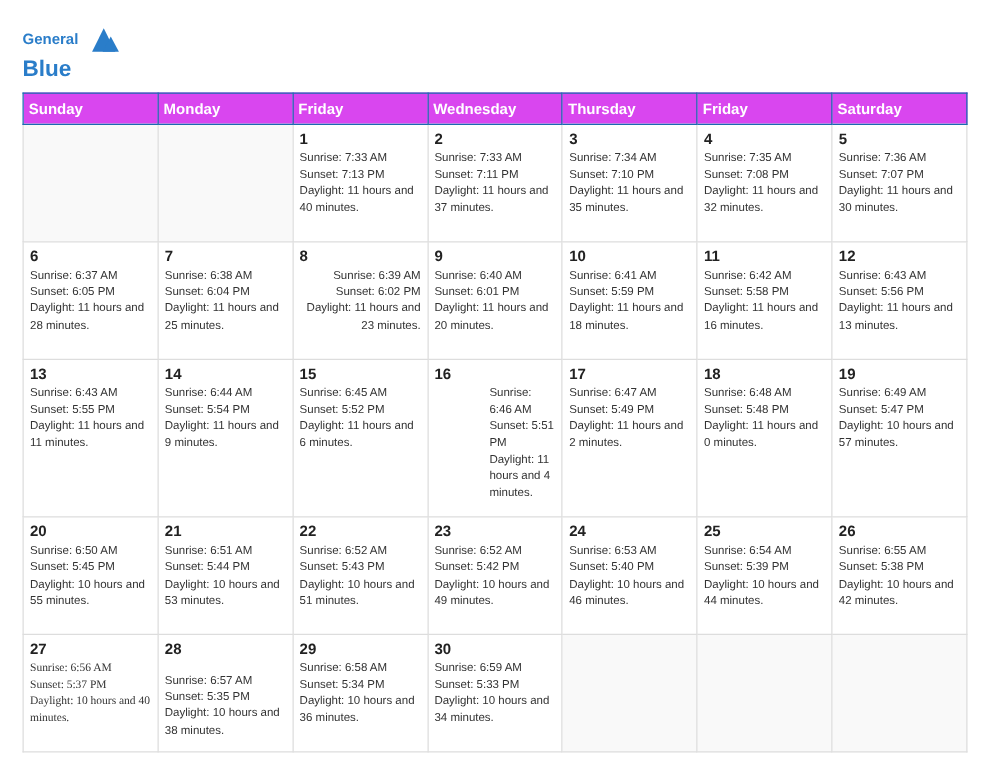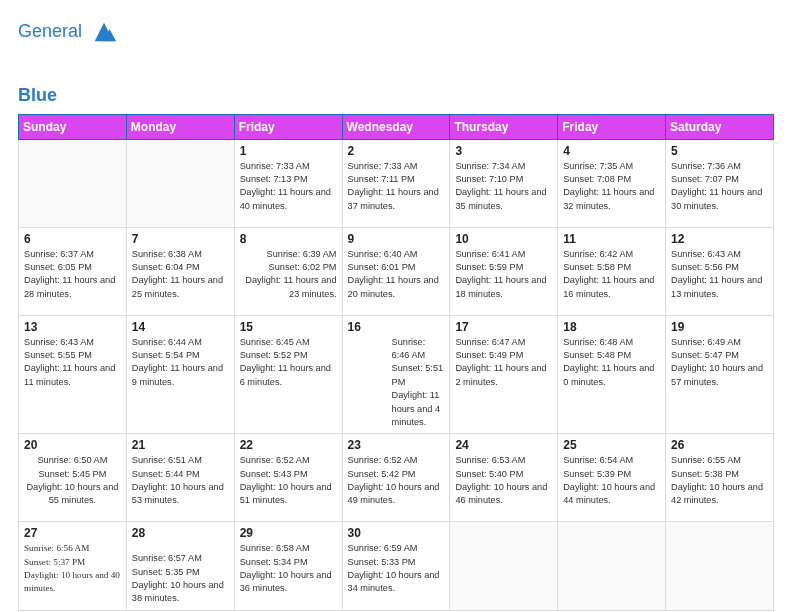--- a/index.html
+++ b/index.html
@@ -21,22 +21,22 @@
       display: flex;
       justify-content: space-between;
       align-items: flex-start;
       margin-bottom: 8px;
     }
     .logo {
       display: flex;
       align-items: center;
     }
     .logo-text {
-      font-size: 18px;
-      font-weight: normal;
+      font-size: 12px;
+      font-weight: bold;
       color: #1a1a1a;
       line-height: 1.1;
     }
     .logo-text span {
       color: #2a7dc9;
     }
     .logo-icon {
       width: 28px;
       height: 28px;
       margin-left: 3px;
@@ -100,21 +100,21 @@
   <div class="header">
     <div class="logo">
       <div>
         <div class="logo-text">
           <span>General</span>
           <svg class="logo-icon" viewBox="0 0 30 30" style="display:inline-block;vertical-align:middle;">
             <polygon points="5,25 15,5 25,25" fill="#2a7dc9"></polygon>
             <polygon points="18,25 25,12 32,25" fill="#2a7dc9" transform="translate(-4,0)"></polygon>
           </svg>
         </div>
-        <div class="logo-text" style="color:#2a7dc9;font-size:18px;font-weight:bold;margin-top:40px;">Blue</div>
+        <div class="logo-text" style="color:#2a7dc9;font-size:18px;font-weight:bold;">Blue</div>
       </div>
     </div>
     <div class="title-block">
       <div class="month-title"></div>
       <div class="location"></div>
     </div>
   </div>
 
   <table class="calendar" id="cal-table">
     <thead>
@@ -247,21 +247,21 @@
           <td>
             <span class="day-num">19</span>
             <div class="day-info" style="white-space: pre-line;">Sunrise: 6:49 AM
 Sunset: 5:47 PM
 Daylight: 10 hours and 57 minutes.</div>
           </td>
         </tr>
         <tr>
           <td>
             <span class="day-num">20</span>
-            <div class="day-info" style="white-space: pre-line; text-align: center;">Sunrise: 6:50 AM
+            <div class="day-info" style="white-space: pre-line;">Sunrise: 6:50 AM
 Sunset: 5:45 PM
 Daylight: 10 hours and 55 minutes.</div>
           </td>
           <td>
             <span class="day-num">21</span>
             <div class="day-info" style="white-space: pre-line;">Sunrise: 6:51 AM
 Sunset: 5:44 PM
 Daylight: 10 hours and 53 minutes.</div>
           </td>
           <td>

